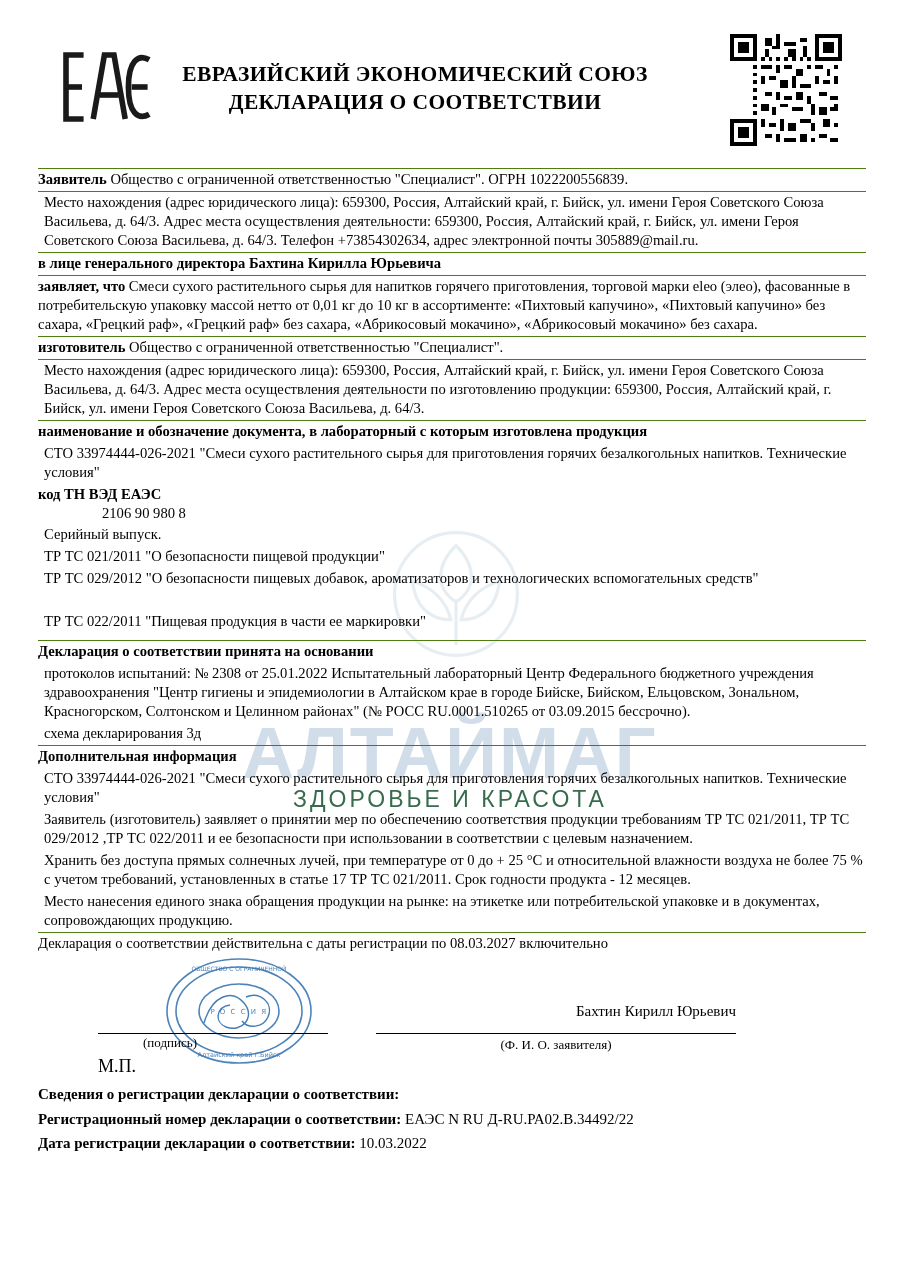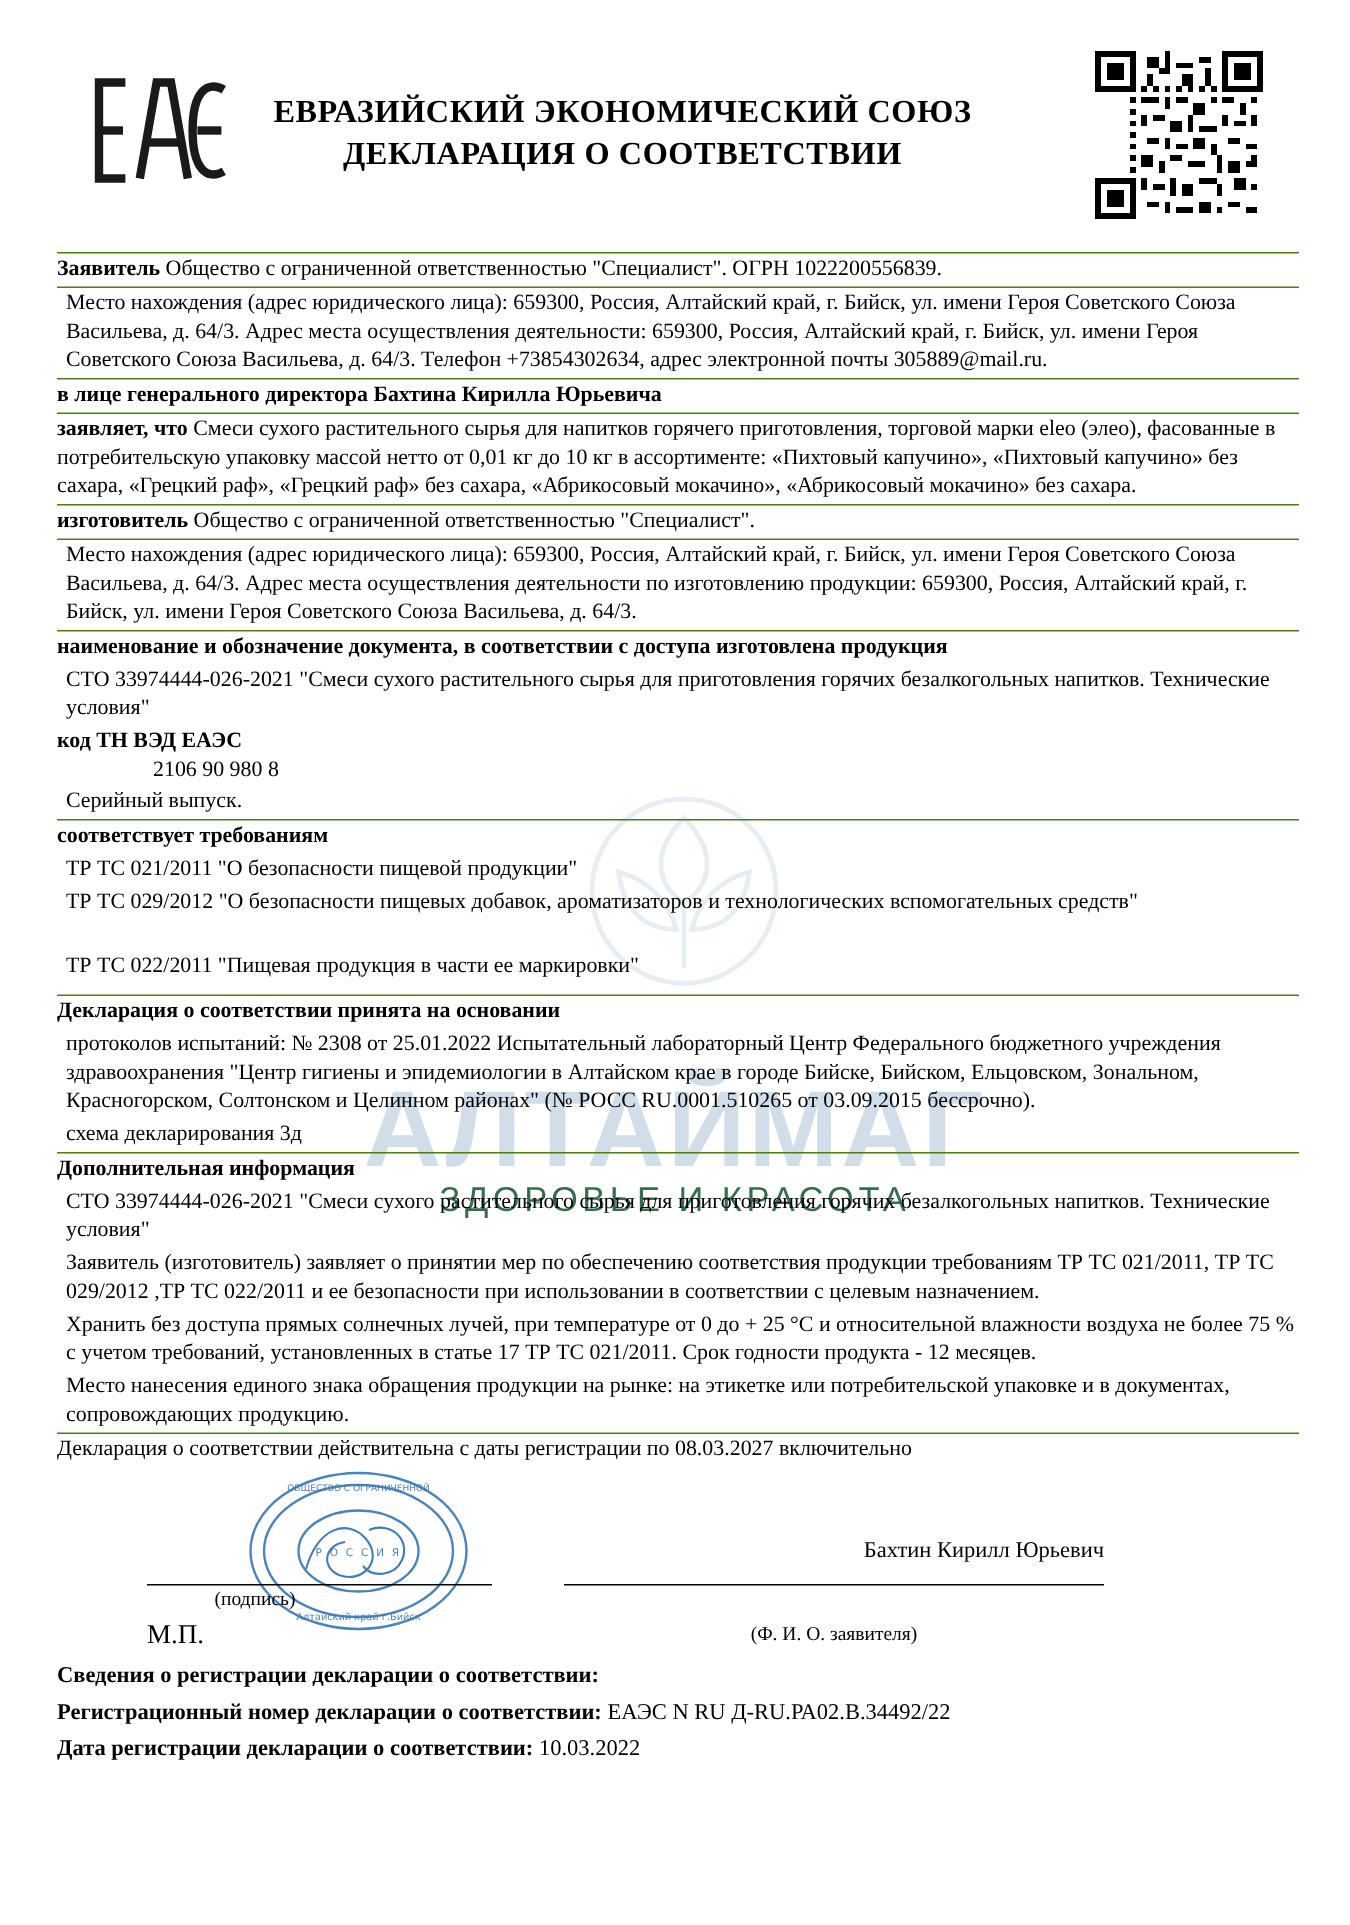--- a/index.html
+++ b/index.html
@@ -163,21 +163,20 @@
     text-align: right;
     font-size: 15px;
   }
   .sign-caption-right {
     position: absolute;
     left: 338px;
     top: 78px;
     width: 360px;
     text-align: center;
     font-size: 13px;
-    margin-top: 21px;
   }
   .mp {
     position: absolute;
     left: 60px;
     top: 97px;
     font-size: 18px;
   }
   .stamp {
     position: absolute;
     left: 96px;
@@ -342,30 +341,29 @@
       <span>Смеси сухого растительного сырья для напитков горячего приготовления, торговой марки eleo (элео),  фасованные в потребительскую упаковку массой нетто от 0,01 кг до 10 кг в ассортименте: «Пихтовый капучино», «Пихтовый капучино» без сахара, «Грецкий раф», «Грецкий раф» без сахара, «Абрикосовый мокачино», «Абрикосовый мокачино» без сахара.</span>
     </div>
 
     <div class="row rule">
       <span class="b">изготовитель</span>
       <span>Общество с ограниченной ответственностью "Специалист".</span>
     </div>
 
     <div class="row rule indent">Место нахождения (адрес юридического лица): 659300, Россия, Алтайский край, г. Бийск, ул. имени Героя Советского Союза Васильева, д. 64/3. Адрес места осуществления деятельности по изготовлению продукции: 659300, Россия, Алтайский край, г. Бийск, ул. имени Героя Советского Союза Васильева, д. 64/3.</div>
 
-    <div class="row rule b">наименование и обозначение документа, в соответствии с доступа изготовлена продукция</div>
+    <div class="row rule b">наименование и обозначение документа, в лабораторный с которым изготовлена продукция</div>
     <div class="row indent">СТО 33974444-026-2021 "Смеси сухого растительного сырья для приготовления горячих безалкогольных напитков. Технические условия"</div>
 
     <div class="row kv">
       <span class="k">код ТН ВЭД ЕАЭС</span>
       <span class="v">2106 90 980 8</span>
     </div>
     <div class="row indent">Серийный выпуск.</div>
 
-    <div class="row rule b">соответствует требованиям</div>
     <div class="row indent">ТР ТС 021/2011 "О безопасности пищевой продукции"</div>
     <div class="row indent">ТР ТС 029/2012 "О безопасности пищевых добавок, ароматизаторов и технологических вспомогательных средств"</div>
     <div class="row indent" style="min-height:18px"></div>
     <div class="row indent">ТР ТС 022/2011 "Пищевая продукция в части ее маркировки"</div>
 
     <div class="spacer-sm"></div>
 
     <div class="row rule b">Декларация о соответствии принята на основании</div>
     <div class="row indent">протоколов испытаний: № 2308 от 25.01.2022  Испытательный лабораторный  Центр Федерального бюджетного учреждения здравоохранения "Центр гигиены и эпидемиологии в Алтайском крае в городе Бийске, Бийском, Ельцовском, Зональном, Красногорском, Солтонском и Целинном районах" (№ РОСС  RU.0001.510265 от 03.09.2015 бессрочно).</div>
     <div class="row indent">схема декларирования 3д</div>

